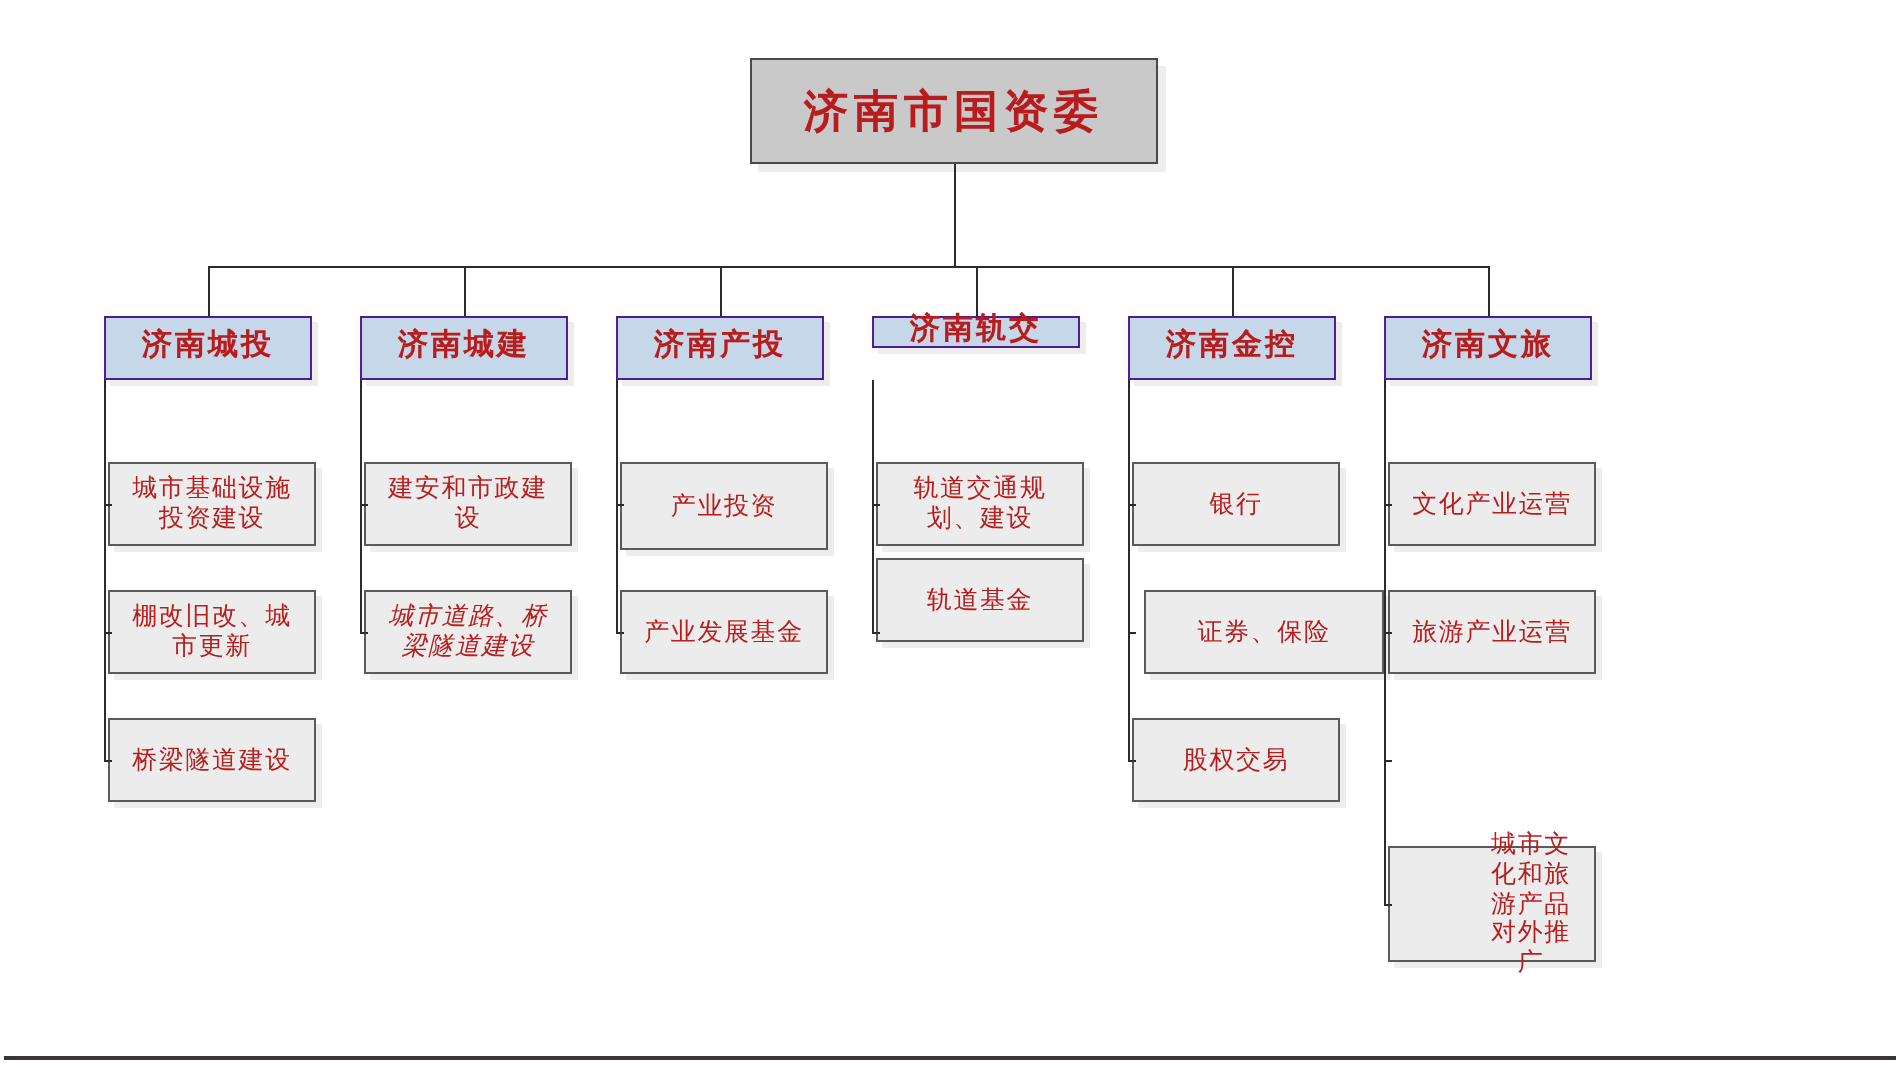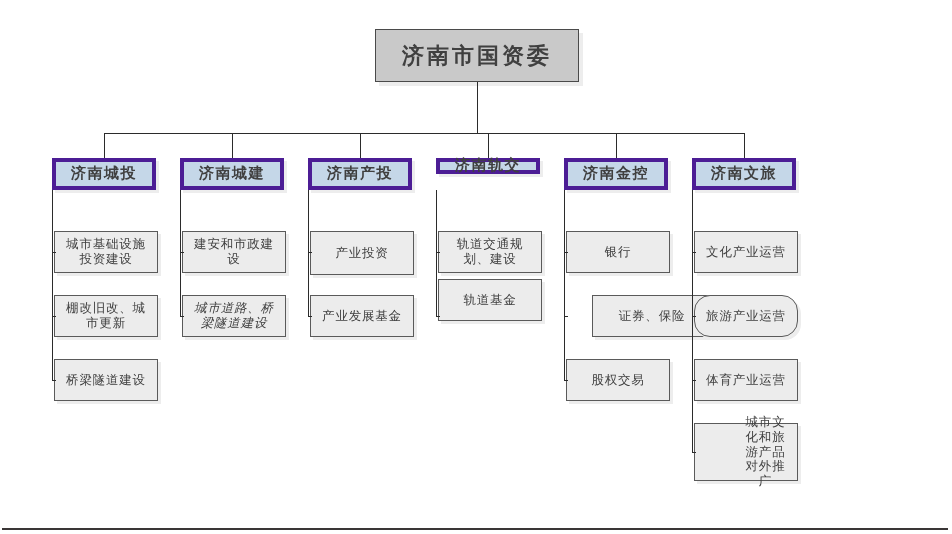--- a/index.html
+++ b/index.html
@@ -33,37 +33,37 @@
   
   .node {
     position: absolute;
     box-sizing: border-box;
     display: flex;
     align-items: center;
     justify-content: center;
     text-align: center;
     line-height: 1.18;
     letter-spacing: 0.5px;
-    color: #404040;
+    color: #b91c1c;
   }
 
   
   .node-root {
     background: #c9c9c9;
     border: 1px solid #4a4a4a;
     font-size: 22px;
     font-weight: bold;
     letter-spacing: 3px;
     box-shadow: 4px 4px 0 0 #ededed;
   }
 
   
   .node-unit {
     background: #c5d7e8;
-    border: 4px solid #4c1d95;
+    border: 1px solid #4c1d95;
     font-size: 15px;
     font-weight: bold;
     letter-spacing: 1.5px;
     box-shadow: 3px 3px 0 0 #ededed;
   }
 
   
   .node-leaf {
     background: #ececec;
     border: 1px solid #5a5a5a;
@@ -149,42 +149,39 @@
     <div class="line line-v" style="left: 436px; top: 190px; height: 126px;"></div>
     <div class="line line-h" style="left: 436px; top: 252px; width: 4px;"></div>
     <div class="line line-h" style="left: 436px; top: 316px; width: 4px;"></div>
     <div class="line line-v" style="left: 616px; top: 133px; height: 25px;"></div>
     <div class="node node-unit" style="left: 564px; top: 158px; width: 104px; height: 32px;">
       <span>济南金控</span>
     </div>
     <div class="node node-leaf" style="left: 566px; top: 231px; width: 104px; height: 42px;">
       <span>银行</span>
     </div>
-    <div class="node node-leaf" style="left: 592px; top: 295px; width: 120px; height: 42px;">
+    <div class="node node-leaf" style="left: 572px; top: 295px; width: 120px; height: 42px;">
       <span>证券、保险</span>
     </div>
     <div class="node node-leaf" style="left: 566px; top: 359px; width: 104px; height: 42px;">
       <span>股权交易</span>
     </div>
     <div class="line line-v" style="left: 564px; top: 190px; height: 190px;"></div>
     <div class="line line-h" style="left: 564px; top: 252px; width: 4px;"></div>
     <div class="line line-h" style="left: 564px; top: 316px; width: 4px;"></div>
     <div class="line line-h" style="left: 564px; top: 380px; width: 4px;"></div>
     <div class="line line-v" style="left: 744px; top: 133px; height: 25px;"></div>
     <div class="node node-unit" style="left: 692px; top: 158px; width: 104px; height: 32px;">
       <span>济南文旅</span>
     </div>
     <div class="node node-leaf" style="left: 694px; top: 231px; width: 104px; height: 42px;">
       <span>文化产业运营</span>
     </div>
-    <div class="node node-leaf" style="left: 694px; top: 295px; width: 104px; height: 42px; border-radius: 16px;">
+    <div class="node node-leaf" style="left: 694px; top: 295px; width: 104px; height: 42px;">
       <span>旅游产业运营</span>
-    </div>
-    <div class="node node-leaf" style="left: 694px; top: 359px; width: 104px; height: 42px;">
-      <span>体育产业运营</span>
     </div>
     <div class="node node-leaf" style="left: 694px; top: 423px; width: 104px; height: 58px; padding-left: 44px;">
       <span>城市文化和旅游产品对外推广</span>
     </div>
     <div class="line line-v" style="left: 692px; top: 190px; height: 262px;"></div>
     <div class="line line-h" style="left: 692px; top: 252px; width: 4px;"></div>
     <div class="line line-h" style="left: 692px; top: 316px; width: 4px;"></div>
     <div class="line line-h" style="left: 692px; top: 380px; width: 4px;"></div>
     <div class="line line-h" style="left: 692px; top: 452px; width: 4px;"></div>
     <div class="bottom-rule"></div>

